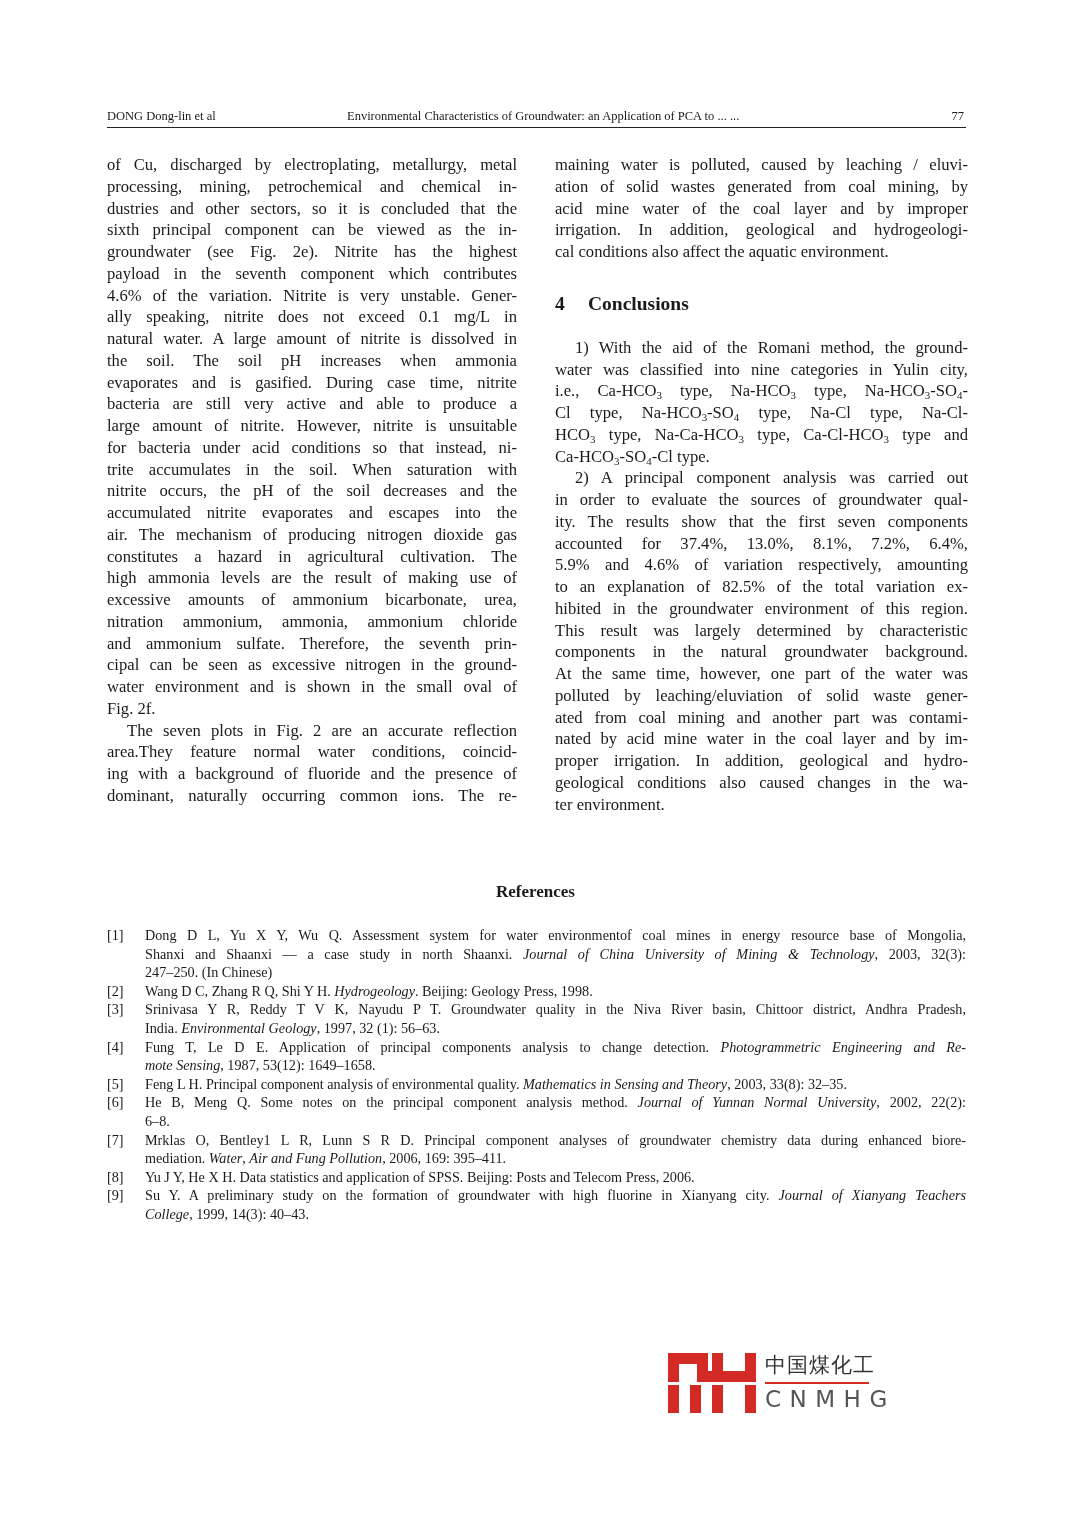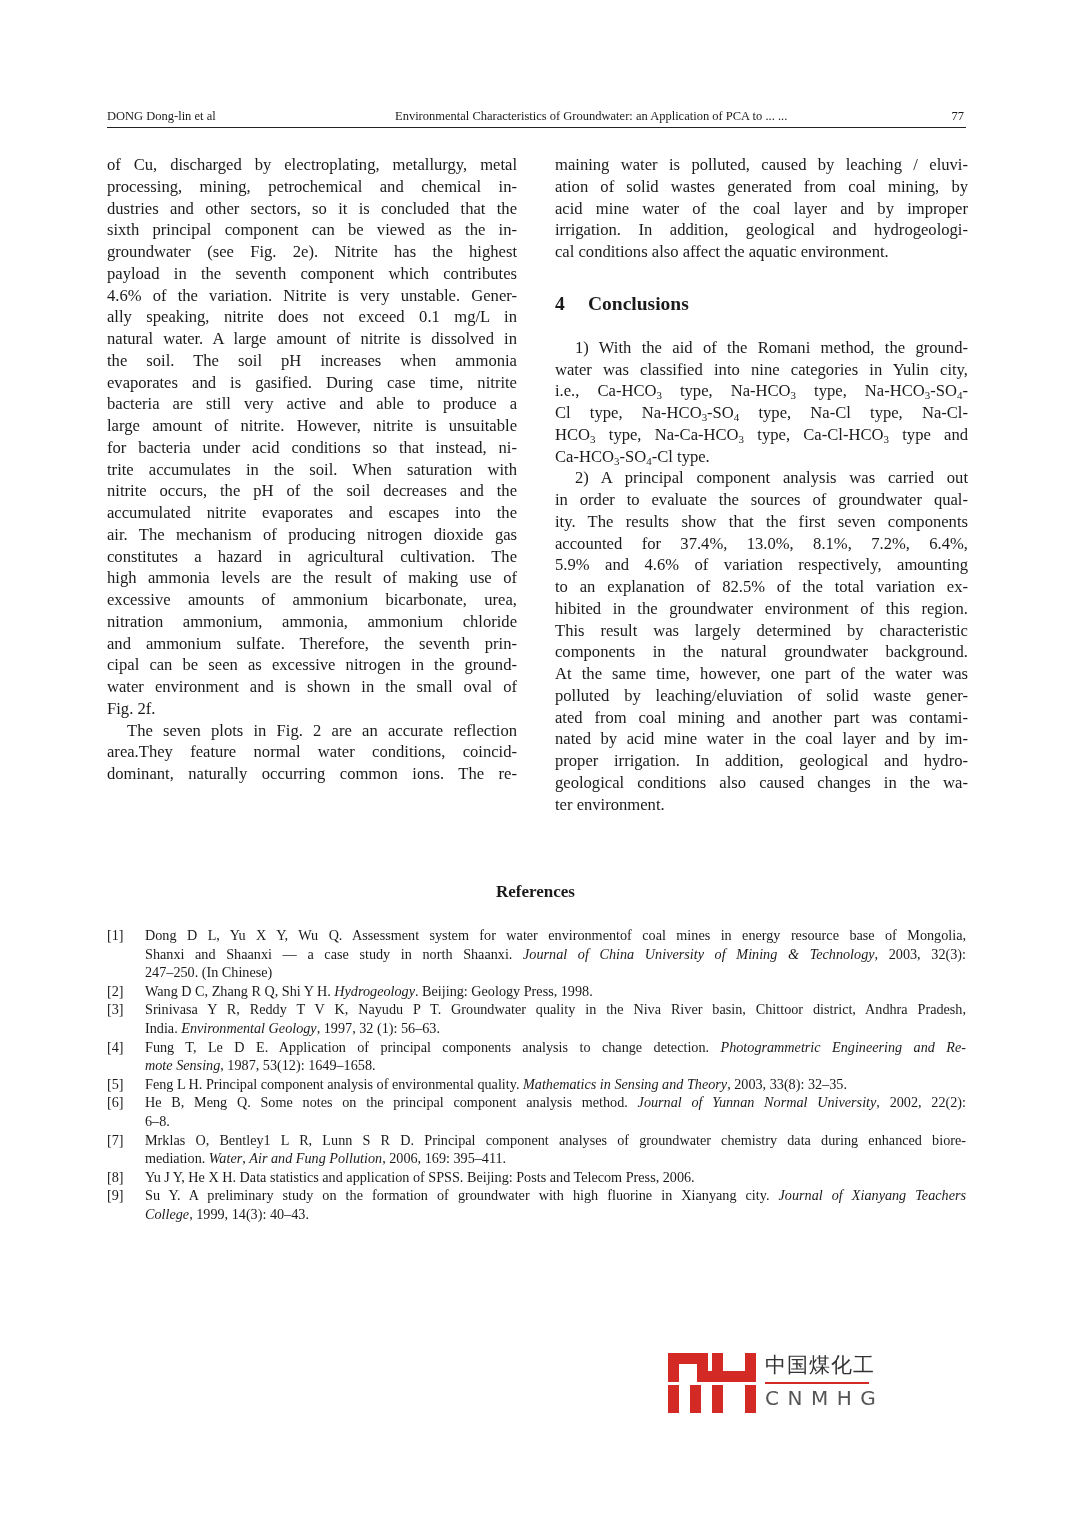--- a/index.html
+++ b/index.html
@@ -1,21 +1,21 @@
 <!DOCTYPE html>
 <html><head>
 <meta charset="utf-8">
 <style>
   html, body { margin:0; padding:0; background:#ffffff; }
   body { width:1071px; height:1516px; position:relative; overflow:hidden;
          font-family:"Liberation Serif", "DejaVu Serif", serif; color:#1a1a1a; }
   .header { position:absolute; left:107px; top:107px; width:859px; height:20px;
             border-bottom:1.5px solid #222; font-size:12.5px; }
   .header .authors { position:absolute; left:0; top:2px; }
-  .header .title { position:absolute; left:240px; top:2px;margin-left:48px; }
+  .header .title { position:absolute; left:240px; top:2px; }
   .header .pageno { position:absolute; right:2px; top:2px; }
   .col { position:absolute; top:154px; font-size:16.6px; line-height:21.75px; text-align:justify; }
   .col.left { left:107px; width:410px; }
   .col.right { left:555px; width:413px; }
   .ln { display:block; white-space:nowrap; text-align:justify; text-align-last:justify; height:21.75px; }
   .ln.last { text-align-last:left; }
   .indent { padding-left:20px; }
   .h2 { font-weight:bold; font-size:19.5px; margin:29px 0 21px 0; height:24px; line-height:24px; }
   .h2 .num { display:inline-block; width:33px; }
   sub { font-size:0.66em; vertical-align:-0.25em; line-height:0; }
@@ -26,21 +26,21 @@
   .ref .idx { position:absolute; left:0; top:0; }
   .ref .rl { display:block; white-space:nowrap; text-align:justify; text-align-last:justify; }
   .ref .rl.last { text-align-last:left; }
   i { font-style:italic; }
   .logo { position:absolute; left:668px; top:1353px; width:210px; height:62px; }
   .logo .mark { position:absolute; left:0; top:0; width:88px; height:60px; }
   .logo .cn { position:absolute; left:97px; top:-2px; font-family:"DejaVu Sans", sans-serif;
               font-size:21px; letter-spacing:1px; color:#333; }
   .logo .rule { position:absolute; left:97px; top:29px; width:104px; height:2px; background:#d42a26; }
   .logo .en { position:absolute; left:97px; top:33px; font-family:"DejaVu Sans", sans-serif;
-              font-size:20px; letter-spacing:8.5px; color:#555; }
+              font-size:23px; letter-spacing:8.5px; color:#555; }
   .footer { position:absolute; left:88px; top:1522px; font-family:"DejaVu Sans", sans-serif;
             font-size:17px; color:#222; }
 </style>
 </head>
 <body>
 
 <div class="header">
   <span class="authors">DONG Dong-lin et al</span>
   <span class="title">Environmental Characteristics of Groundwater: an Application of PCA to  ... ...</span>
   <span class="pageno">77</span>
@@ -68,20 +68,21 @@
   <span class="ln">constitutes a hazard in agricultural cultivation. The</span>
   <span class="ln">high ammonia levels are the result of making use of</span>
   <span class="ln">excessive amounts of ammonium bicarbonate, urea,</span>
   <span class="ln">nitration ammonium, ammonia, ammonium chloride</span>
   <span class="ln">and ammonium sulfate. Therefore, the seventh prin-</span>
   <span class="ln">cipal can be seen as excessive nitrogen in the ground-</span>
   <span class="ln">water environment and is shown in the small oval of</span>
   <span class="ln last">Fig. 2f.</span>
   <span class="ln indent">The seven plots in Fig. 2 are an accurate reflection</span>
   <span class="ln">area.They feature normal water conditions, coincid-</span>
+  <span class="ln">ing with a background of fluoride and the presence of</span>
   <span class="ln">dominant, naturally occurring common ions. The re-</span>
 </div>
 
 <div class="col right">
   <span class="ln">maining water is polluted, caused by leaching / eluvi-</span>
   <span class="ln">ation of solid wastes generated from coal mining, by</span>
   <span class="ln">acid mine water of the coal layer and by improper</span>
   <span class="ln">irrigation. In addition, geological and hydrogeologi-</span>
   <span class="ln last">cal conditions also affect the aquatic environment.</span>
 

